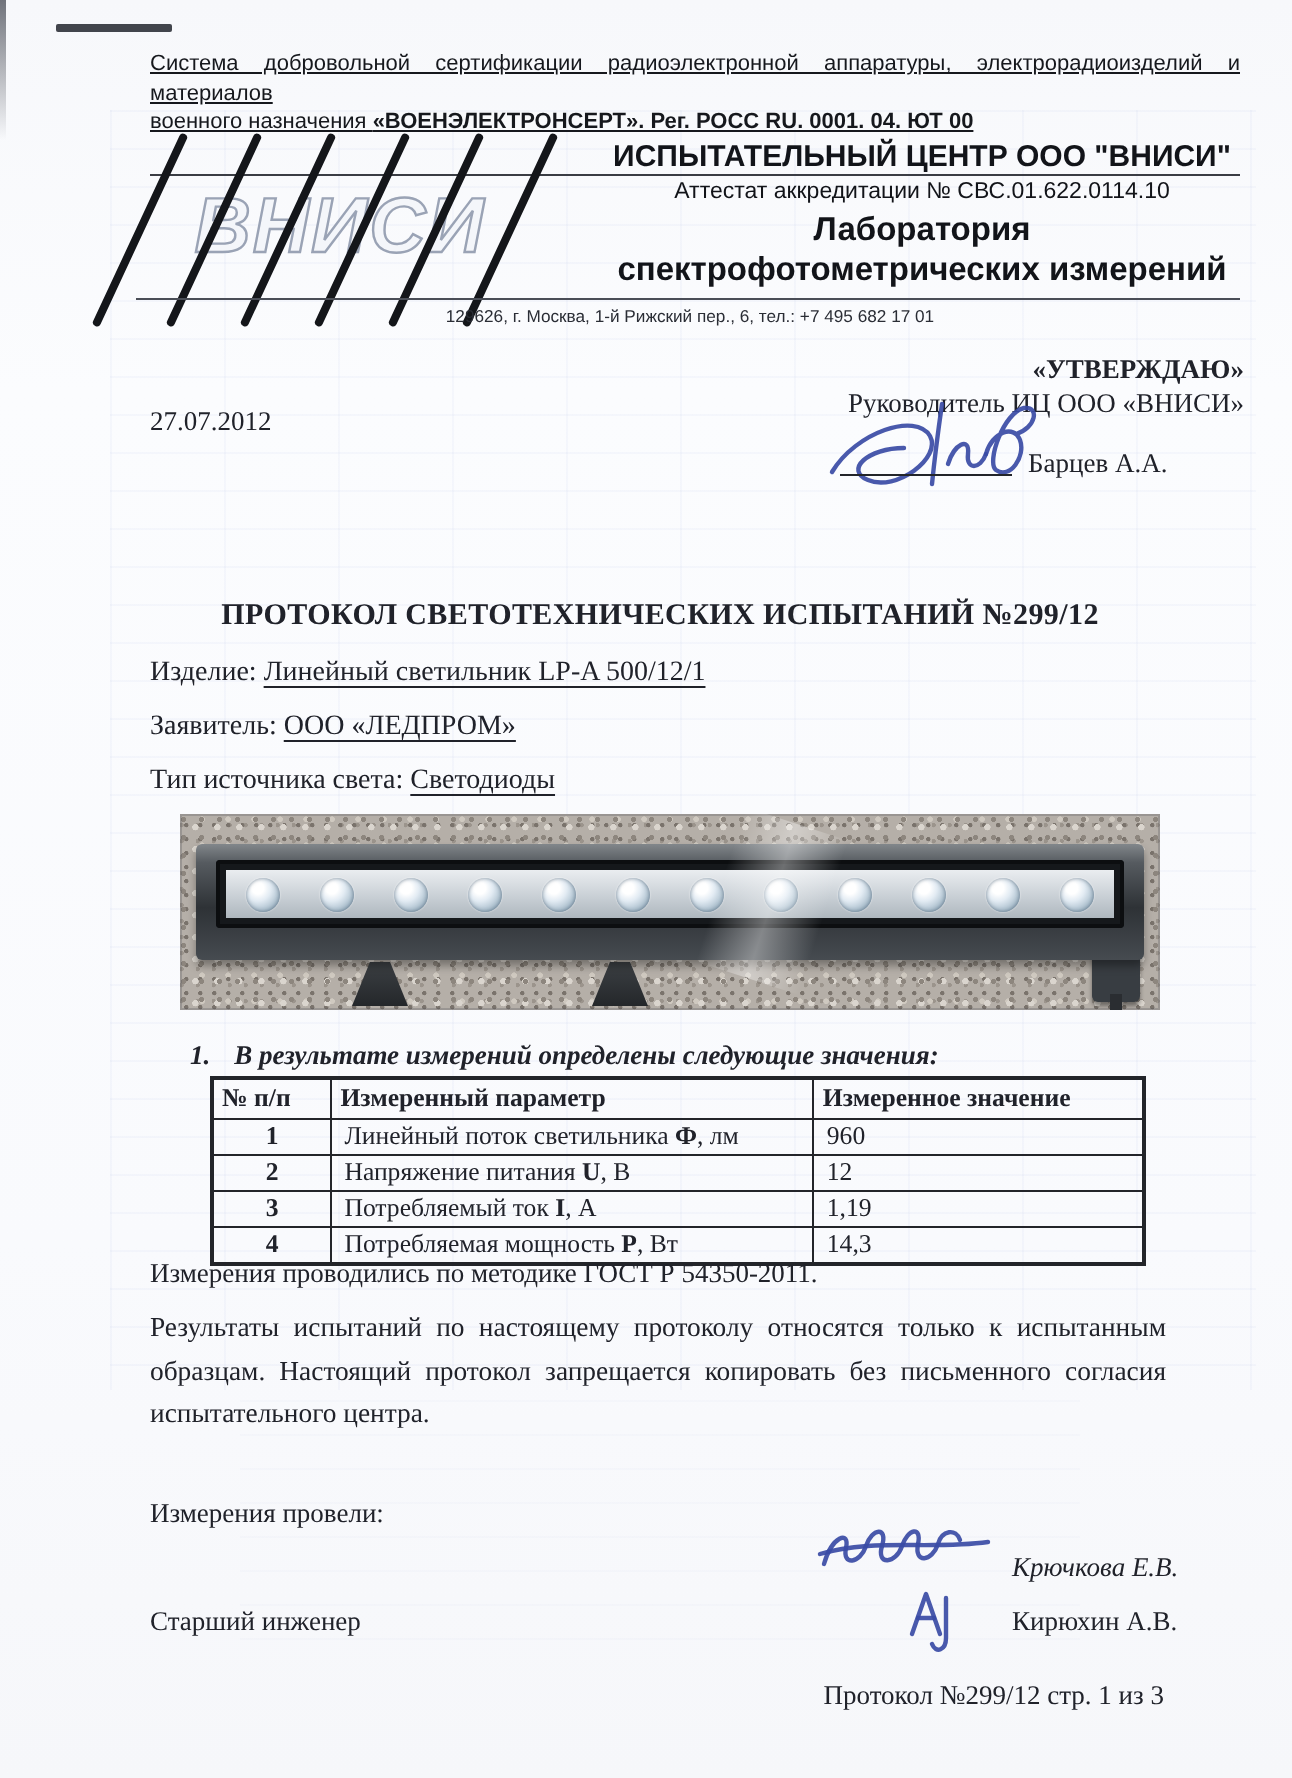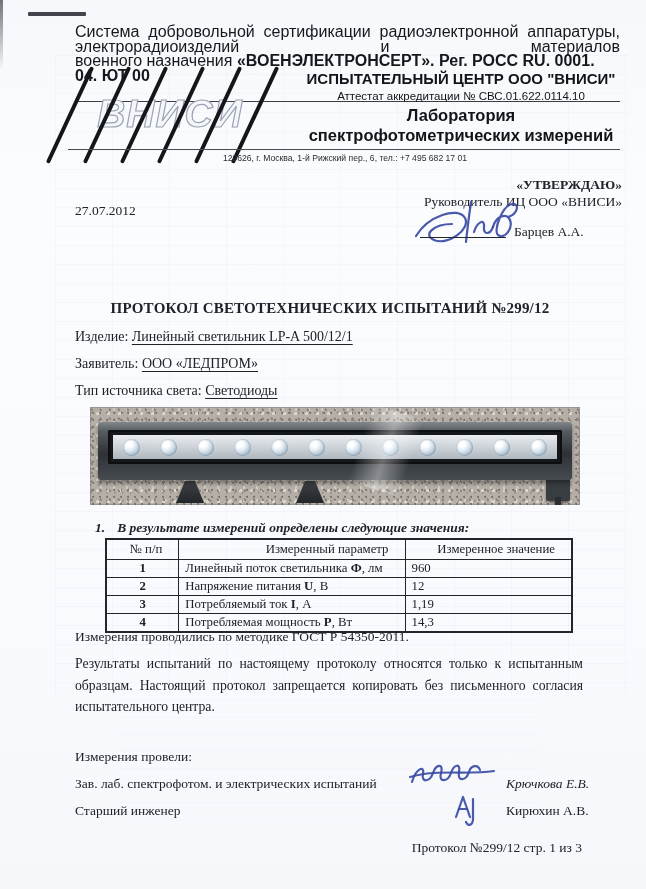--- a/index.html
+++ b/index.html
@@ -20,22 +20,22 @@
   .bleed2{
     left:120px; top:700px; width:420px; height:120px; opacity:.7; pointer-events:none;
     background:repeating-linear-gradient(to bottom, rgba(105,125,195,0.04) 0 1px, transparent 1px 17px);
   }
   .scan-edge{left:0;top:0;width:3px;height:70px;background:linear-gradient(180deg,#70737b,rgba(255,255,255,0));}
   .corner-mark{left:28px;top:12px;width:58px;height:4px;background:#42454c;border-radius:1px;}
 
   
   .cert{left:75px;top:25px;width:545px;
     font-family:"Liberation Sans","DejaVu Sans",sans-serif;
-    font-size:16px;line-height:14.5px;color:#16181d;
-    border-bottom:1.6px solid #3a3d44;padding-bottom:18px;}
+    font-size:11px;line-height:14.5px;color:#16181d;
+    border-bottom:1.6px solid #3a3d44;padding-bottom:18px;text-decoration:underline;}
   .cert .l1{display:block;text-align:justify;text-align-last:justify;}
   .cert .b{font-weight:bold;}
 
   
   .logo{left:60px;top:66px;width:218px;height:98px;}
   .logo-word{position:absolute;left:12px;top:26px;width:196px;text-align:center;
     font-family:"Liberation Sans","DejaVu Sans",sans-serif;
     font-style:italic;font-weight:bold;font-size:39px;letter-spacing:1px;
     color:#f4f6fa;-webkit-text-stroke:1.2px #9aa3b5;}
   .slash{position:absolute;top:-4px;width:4px;height:106px;background:#14161a;transform:rotate(25deg);border-radius:2px;}
@@ -97,21 +97,21 @@
   .lum-conn{position:absolute;right:10px;bottom:4px;width:24px;height:26px;background:#383d42;border-radius:3px;
     box-shadow:0 2px 2px rgba(0,0,0,.4);}
   .lum-cable{position:absolute;right:19px;bottom:-2px;width:6px;height:10px;background:#2a2d31;}
 
   .sect-head{left:95px;top:520px;font-size:13.5px;font-weight:bold;font-style:italic;}
   .sect-head .num{margin-right:12px;}
 
   table.meas{position:absolute;left:105px;top:538px;width:468px;border-collapse:collapse;
     font-size:12.8px;border:2.5px solid #23252a;}
   table.meas th,table.meas td{border:1.3px solid #23252a;padding:0 6px;height:17px;}
-  table.meas th{font-weight:normal;text-align:right;padding:1px 16px;}
+  table.meas th{font-weight:bold;text-align:left;padding:1px 4px;}
   .col-num{width:52px;text-align:center;font-weight:bold;}
   .col-par{width:251px;text-align:left;}
   .col-val{width:165px;}
   .sym{font-weight:bold;}
 
   .method{left:75px;top:629px;font-size:13.5px;}
   .disclaimer{left:75px;top:653px;width:508px;text-align:justify;font-size:13.7px;line-height:21.5px;}
 
   .signers-head{left:75px;top:749px;font-size:13.5px;}
   .role1{left:75px;top:776px;font-size:13.5px;}
@@ -244,21 +244,20 @@
       </tr>
     </tbody>
   </table>
 
   <div class="abs method">Измерения проводились по методике ГОСТ Р 54350-2011.</div>
 
   <div class="abs disclaimer">Результаты испытаний по настоящему протоколу относятся только к испытанным образцам. Настоящий протокол запрещается копировать без письменного согласия испытательного центра.</div>
 
   <div class="abs signers-head">Измерения провели:</div>
 
-  <div class="abs role1">Зав. лаб. спектрофотом. и электрических испытаний</div>
   <svg class="abs sig" style="left:408px;top:752px" width="96" height="44" viewBox="0 0 96 44">
     <path d="M4,30 C8,16 17,13 15,22 C13,31 22,30 25,21 C28,12 36,11 33,21 C30,31 40,30 43,21 C46,12 53,11 51,20 C49,30 58,29 61,20 C63,13 70,12 72,18"></path>
     <path d="M2,25 C28,17 58,23 86,19"></path>
   </svg>
   <div class="abs name1">Крючкова Е.В.</div>
 
   <div class="abs role2">Старший инженер</div>
   <svg class="abs sig" style="left:452px;top:791px" width="30" height="40" viewBox="0 0 30 40">
     <path d="M4,26 L11,6 L18,26"></path>
     <path d="M7,18 L15,18"></path>

